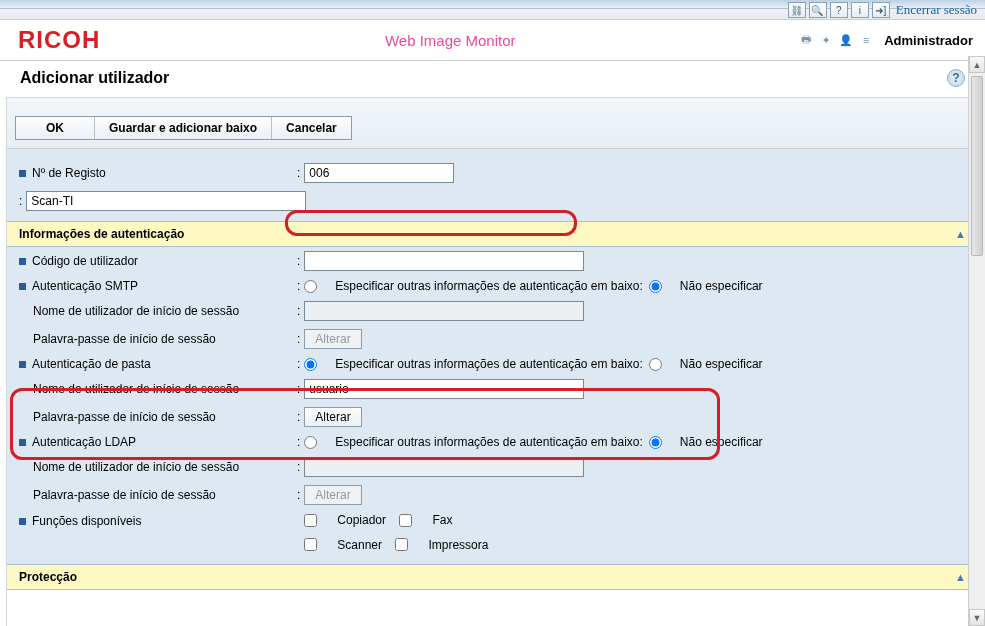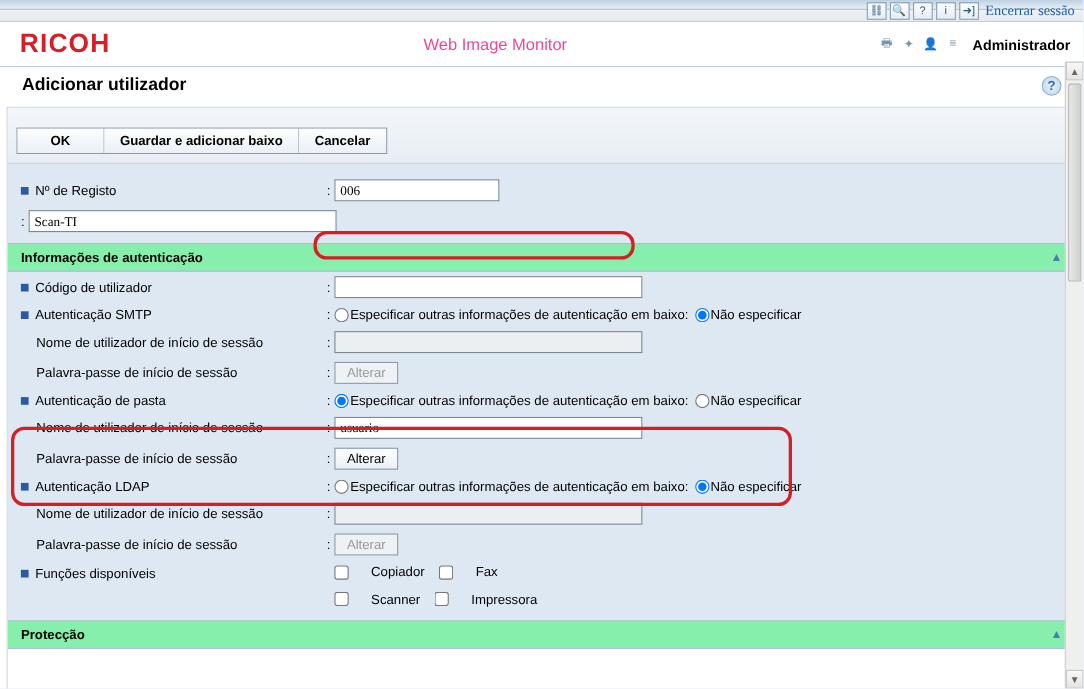--- a/index.html
+++ b/index.html
@@ -162,31 +162,31 @@
   font-size: 12px;
 }
 .bullet {
   width: 7px; height: 7px;
   background: #2c5aa0;
   margin-right: 6px;
   display: inline-block;
 }
 .colon { margin-right: 4px; }
 .text-input {
-  font-family: Liberation Serif, serif;
+  font-family: Liberation Sans, sans-serif;
   font-size: 12px;
   padding: 2px 4px;
   border: 1px solid #7a8996;
   background: #fff;
   height: 20px;
   width: 150px;
 }
 .text-input.wide { width: 280px; }
 .section-header {
-  background: #86efac;
+  background: #fef9c3;
   border-top: 1px solid #a9c0d6;
   border-bottom: 1px solid #a9c0d6;
   padding: 5px 12px;
   font-weight: bold;
   display: flex;
   justify-content: space-between;
   align-items: center;
   margin-top: 6px;
 }
 .collapse-arrow {
@@ -194,21 +194,21 @@
   font-size: 11px;
 }
 .radio-row {
   display: flex;
   align-items: center;
   gap: 6px;
 }
 .radio-row label {
   display: flex;
   align-items: center;
-  gap: 1px;
+  gap: 18px;
 }
 .radio-row input[type="radio"] { margin: 0; }
 .small-btn {
   font-family: inherit;
   font-size: 12px;
   padding: 2px 10px;
   border: 1px solid #8b9ba9;
   background: linear-gradient(#fdfefe, #eaf0f5);
   cursor: pointer;
 }

